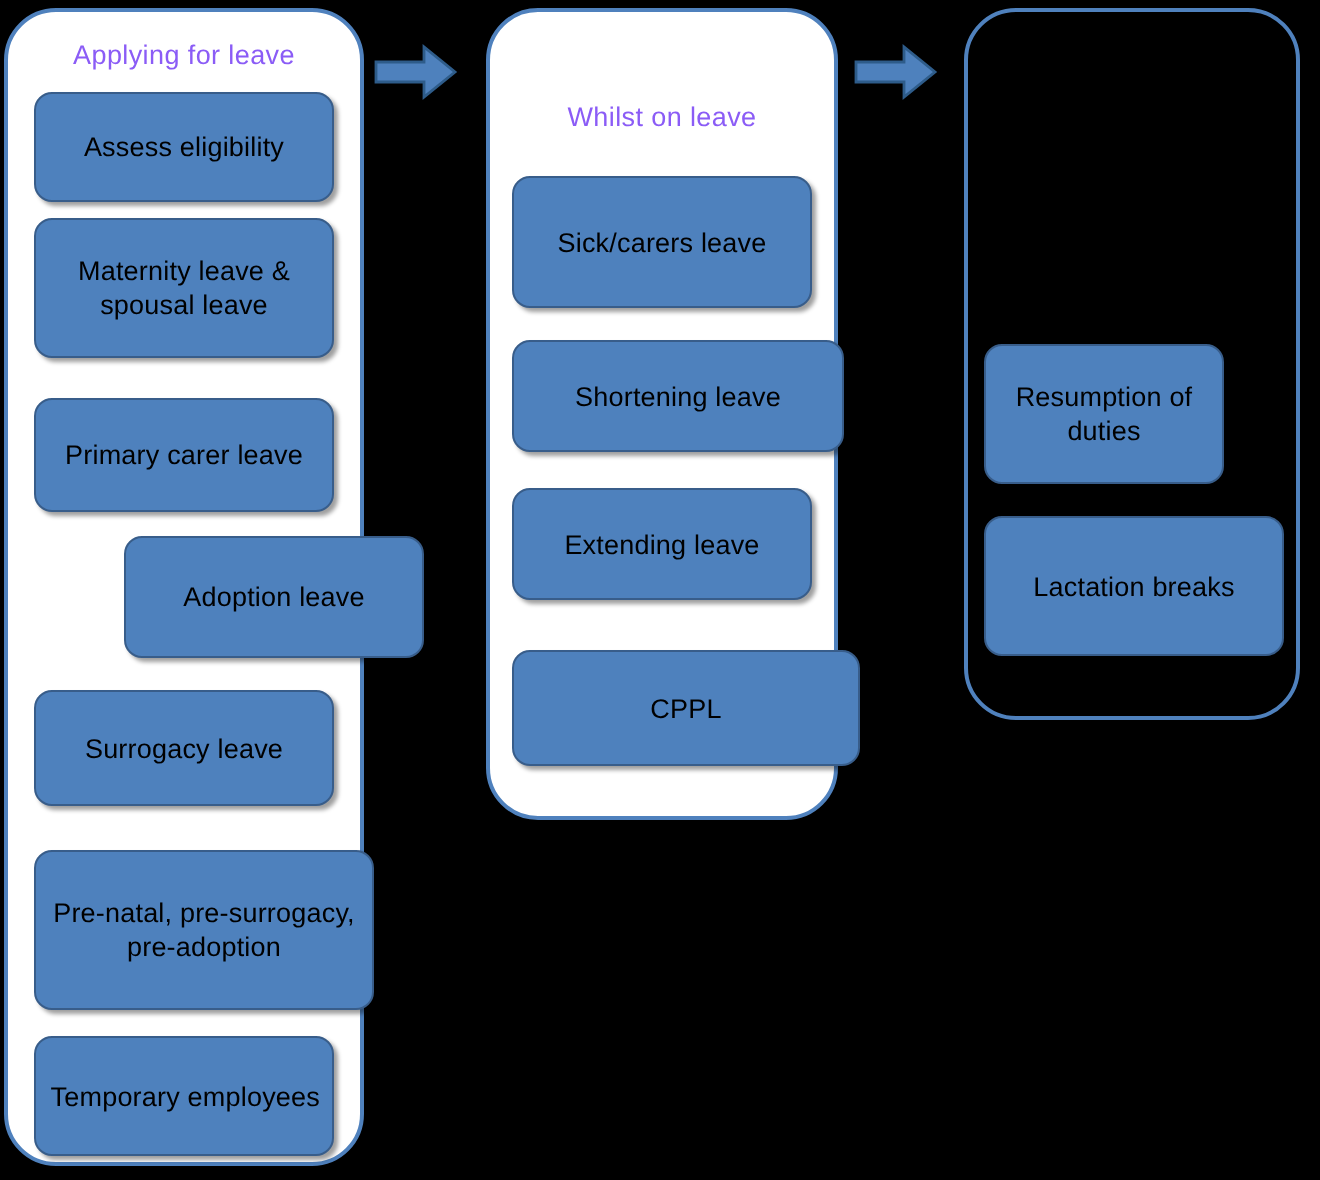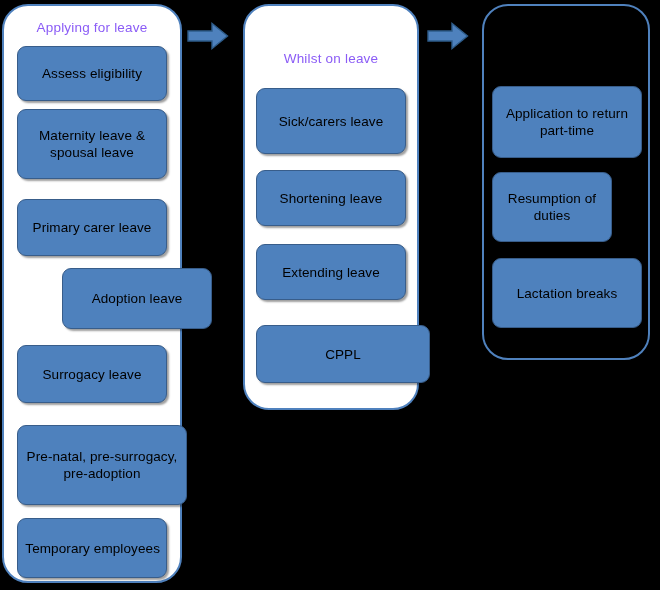--- a/index.html
+++ b/index.html
@@ -124,21 +124,21 @@
   </div>
 
   <div class="column filled" style="left:243px; top:4px; width:176px; height:406px;">
     <div class="column-title" style="top:14px;margin-top:31px;">Whilst on leave</div>
   </div>
 
   <div class="pbox" style="left:256px; top:88px; width:150px; height:66px;">
     <span>Sick/carers leave</span>
   </div>
 
-  <div class="pbox" style="left:256px; top:170px; width:150px; height:56px;">
+  <div class="pbox" style="left:256px; top:170px; width:166px; height:56px;">
     <span>Shortening leave</span>
   </div>
 
   <div class="pbox" style="left:256px; top:244px; width:150px; height:56px;">
     <span>Extending leave</span>
   </div>
 
   <div class="pbox" style="left:256px; top:325px; width:174px; height:58px;">
     <span>CPPL</span>
   </div>
@@ -146,23 +146,20 @@
   <div class="arrow" style="left:427px; top:22px; width:42px; height:28px;">
     <svg width="42" height="28" viewBox="0 0 42 28" aria-hidden="true">
       <polygon points="1,9 25,9 25,1.5 40.5,14 25,26.5 25,19 1,19" fill="#4E81BD" stroke="#2E5C8A" stroke-width="1.4" stroke-linejoin="miter"></polygon>
     </svg>
   </div>
 
   <div class="column transparent" style="left:482px; top:4px; width:168px; height:356px;">
     <div class="column-title" style="top:14px;"></div>
   </div>
 
-  <div class="pbox" style="left:492px; top:86px; width:150px; height:72px;">
-    <span>Application to return part-time</span>
-  </div>
 
   <div class="pbox" style="left:492px; top:172px; width:120px; height:70px;">
     <span>Resumption of duties</span>
   </div>
 
   <div class="pbox" style="left:492px; top:258px; width:150px; height:70px;">
     <span>Lactation breaks</span>
   </div>
 
 </div>

